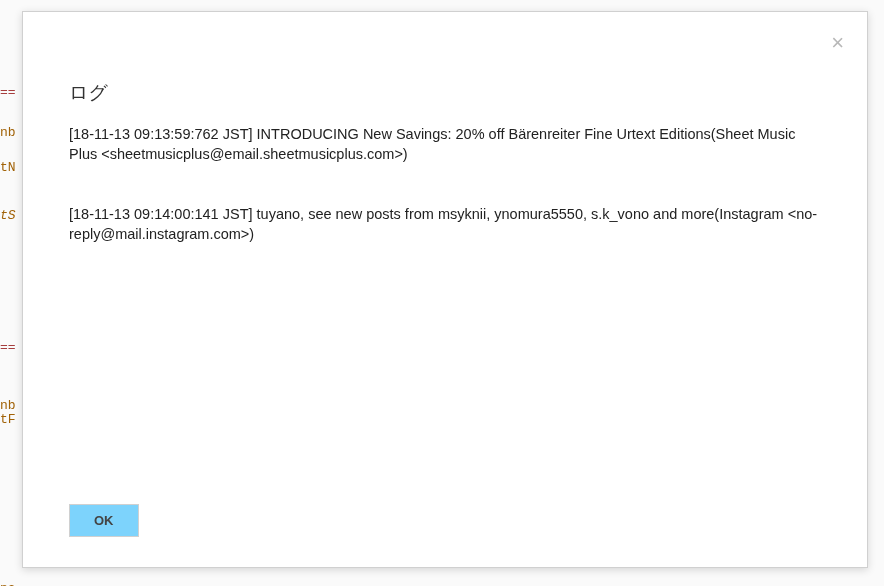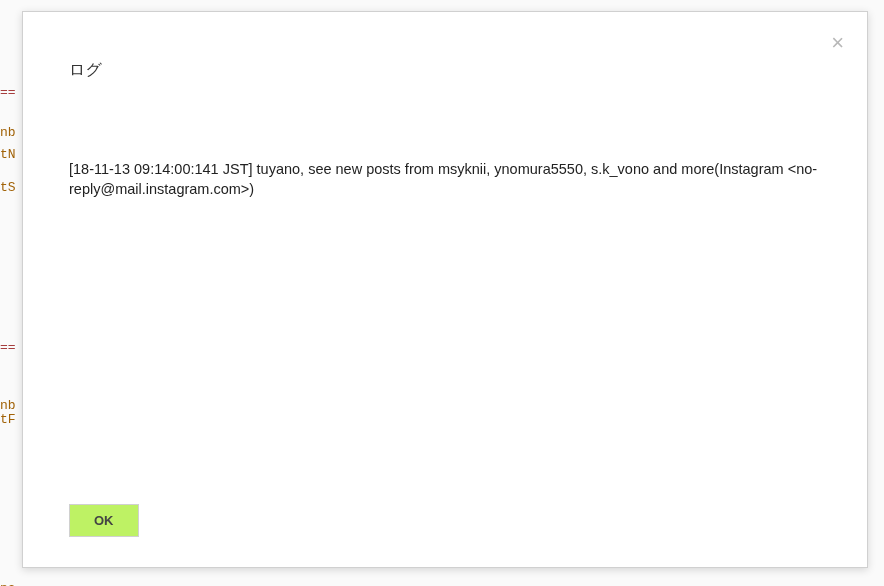--- a/index.html
+++ b/index.html
@@ -20,22 +20,22 @@
     .background-text {
       position: absolute;
       left: 0;
       font-size: 13px;
       color: #a16207;
       font-family: "Courier New", monospace;
     }
     
     .bg-line-1 { top: 85px; color: #a63d3d; }
     .bg-line-2 { top: 125px; }
-    .bg-line-3 { top: 147px; }
-    .bg-line-4 { top: 180px; }
+    .bg-line-3 { top: 160px; }
+    .bg-line-4 { top: 208px; font-style: italic; }
     .bg-line-5 { top: 340px; color: #a63d3d; }
     .bg-line-6 { top: 398px; }
     .bg-line-7 { top: 412px; }
     .bg-line-8 { top: 542px; margin-top: 39px; }
     
     .dialog {
       position: absolute;
       left: 22px;
       top: 11px;
       width: 846px;
@@ -52,22 +52,22 @@
       top: 20px;
       right: 23px;
       font-size: 22px;
       color: #b8b8b8;
       cursor: pointer;
       line-height: 1;
       font-weight: normal;
     }
     
     .dialog-title {
-      padding: 48px 46px 18px 46px;
-      font-size: 16px;
+      padding: 68px 46px 18px 46px;
+      font-size: 19px;
       color: #333;
       font-weight: normal;
     }
     
     .dialog-content {
       padding: 0 46px;
       font-size: 14.5px;
       line-height: 1.38;
       color: #222;
       flex: 1;
@@ -77,21 +77,21 @@
     
     .log-entry {
       display: inline;
     }
     
     .dialog-footer {
       padding: 20px 46px 30px 46px;
     }
     
     .ok-button {
-      background: #bef264;
+      background: #7dd3fc;
       border: 1px solid #d0d0d0;
       padding: 8px 24px;
       font-size: 13px;
       font-weight: bold;
       color: #444;
       cursor: pointer;
       font-family: inherit;
     }
   </style>
 </head>
@@ -106,21 +106,21 @@
 <div class="background-text bg-line-7">tF</div>
 <div class="background-text bg-line-8">pa</div>
 
 <div class="dialog">
 
   <span class="close-button">×</span>
 
   <div class="dialog-title">ログ</div>
 
   <div class="dialog-content">
-    <br>
+    <span class="log-entry">[18-11-13 09:13:59:762 JST] INTRODUCING New Savings: 20% off Bärenreiter Fine Urtext Editions(Sheet Music Plus &lt;sheetmusicplus@email.sheetmusicplus.com&gt;)</span><br>
     <br>
     <br>
     <span class="log-entry">[18-11-13 09:14:00:141 JST] tuyano, see new posts from msyknii, ynomura5550, s.k_vono and more(Instagram &lt;no-reply@mail.instagram.com&gt;)</span>
   </div>
 
   <div class="dialog-footer">
     <button class="ok-button">OK</button>
   </div>
 
 </div>

